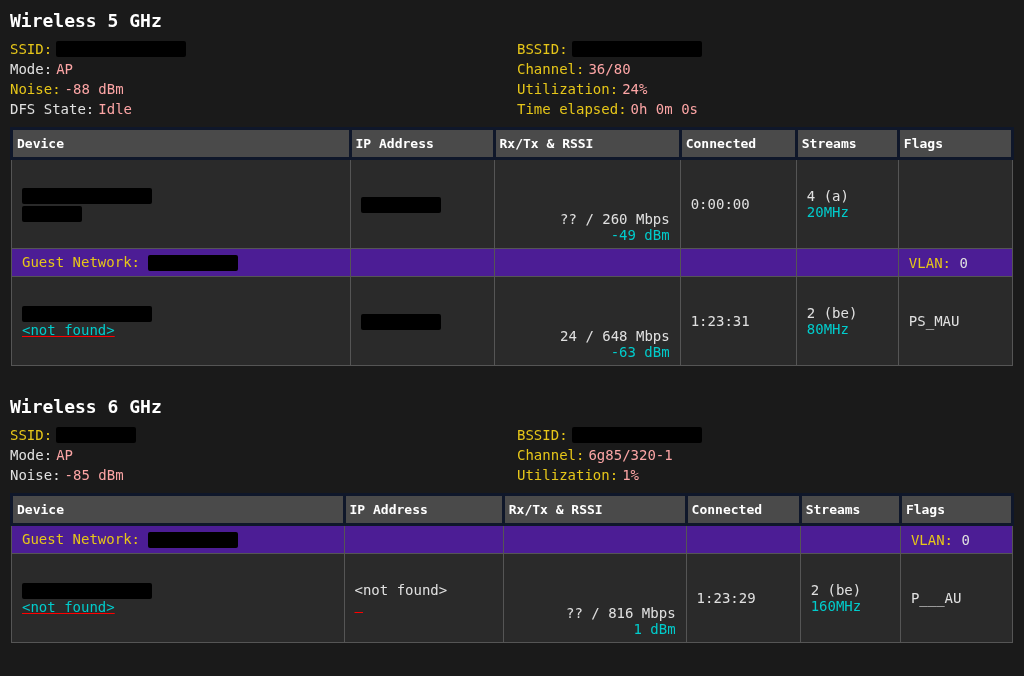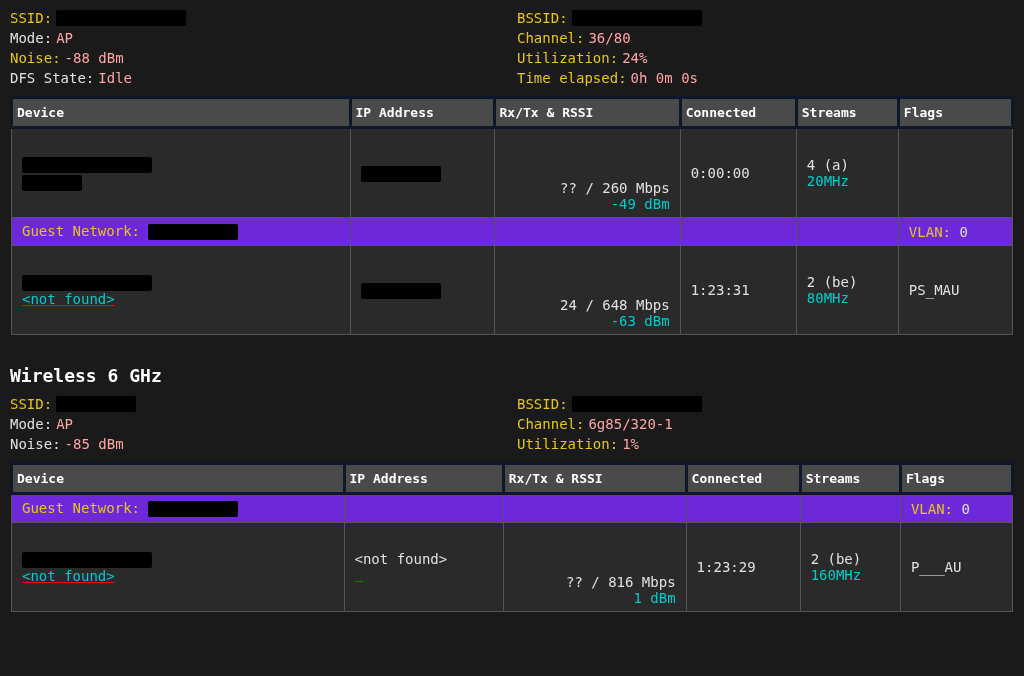--- a/index.html
+++ b/index.html
@@ -65,21 +65,21 @@
       font-weight: bold;
       color: #ffffff;
       border: 3px solid #0f172a;
       font-size: 13px;
     }
     tbody tr {
       background-color: #2e2e2e;
       border: 1px solid #555;
     }
     tbody tr.guest-row {
-      background-color: #6d28d9;
+      background-color: #4c1d95;
       border-radius: 7px;
     }
     tbody tr.data-row {
       background-color: #2a2a2a;
     }
     tbody td {
       padding: 5px 10px;
       vertical-align: middle;
       border: 1px solid #555;
       color: #e0e0e0;
@@ -105,20 +105,21 @@
       text-align: right;
     }
     .mhz {
       color: #00cccc;
     }
   </style>
 </head>
 <body>
 
 <div class="section">
+  <div class="section-title">Wireless 5 GHz</div>
 
   <div class="info-grid">
 
     <div class="info-item">
       <span class="label-yellow">SSID:</span>
       <span class="redacted redacted-lg">&nbsp;</span>
     </div>
     <div class="info-item">
       <span class="label-yellow">BSSID:</span>
       <span class="redacted redacted-lg">&nbsp;</span>

